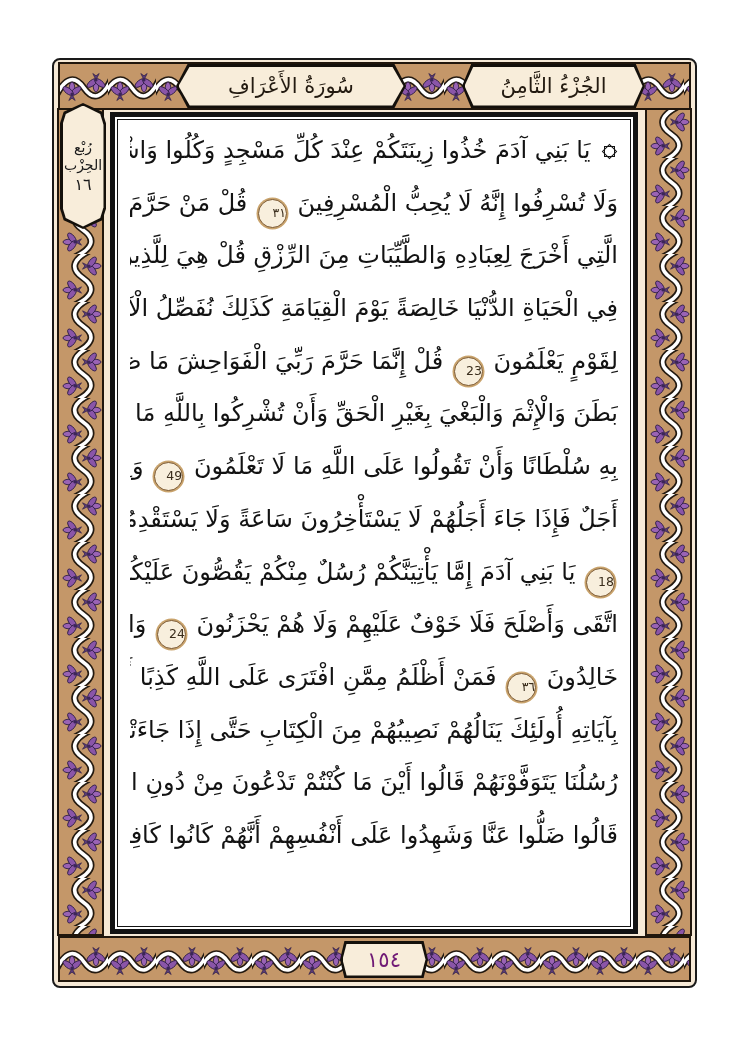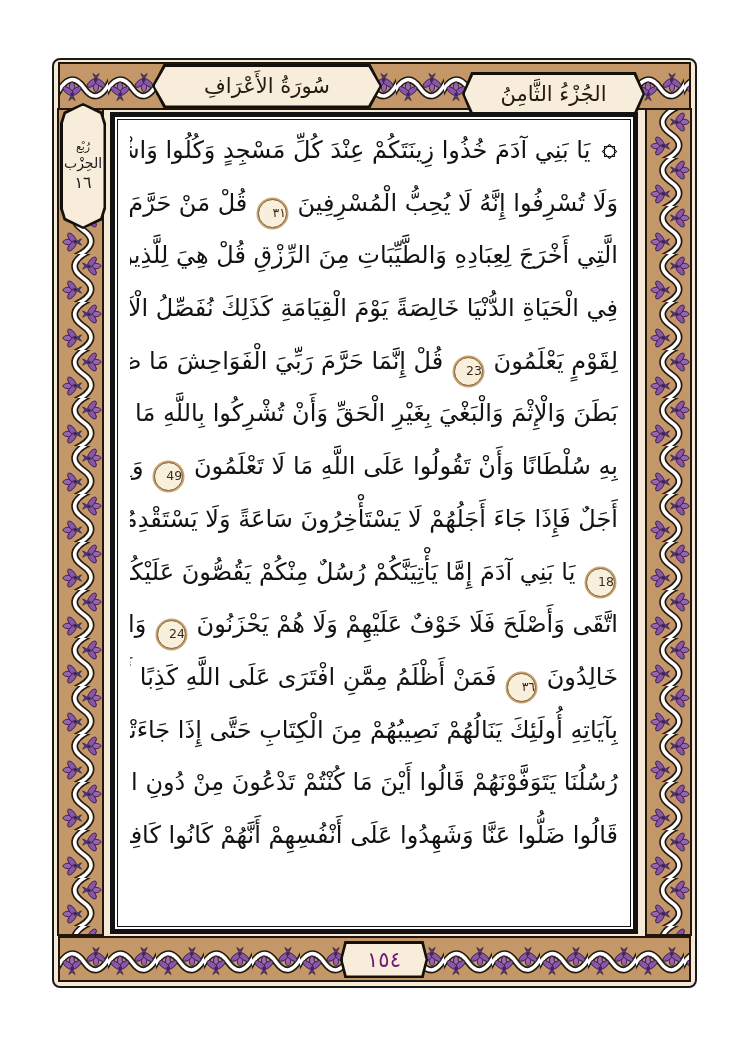--- a/index.html
+++ b/index.html
@@ -17,34 +17,34 @@
   .band-left{left:57px;top:108px;width:47px;height:828px;}
   .band-right{left:645px;top:108px;width:47px;height:828px;}
   .band svg{display:block;width:100%;height:100%;}
 
   
   .cartouche{position:absolute;background:#14100b;
              clip-path:polygon(5% 0,95% 0,100% 50%,95% 100%,5% 100%,0 50%);}
   .cartouche-in{position:absolute;inset:2.5px;background:#f8edda;
              clip-path:polygon(5% 0,95% 0,100% 50%,95% 100%,5% 100%,0 50%);
              display:flex;align-items:center;justify-content:center;}
-  .cart-surah{left:152px;top:64px;width:230px;height:44px;}
-  .cart-juz{left:462px;top:72px;width:183px;height:44px;}
+  .cart-surah{left:176px;top:64px;width:230px;height:44px;}
+  .cart-juz{left:462px;top:64px;width:183px;height:44px;}
   .cart-label{font-size:21px;color:#231a10;direction:rtl;white-space:nowrap;}
   .cart-footer{left:340px;top:941px;width:88px;height:37px;}
   .pagenum{font-size:21px;color:#701a75;letter-spacing:2px;}
 
   
   .marker{position:absolute;left:60px;top:103px;width:46px;height:126px;background:#14100b;
           clip-path:polygon(50% 0,92% 7%,100% 16%,100% 84%,92% 93%,50% 100%,8% 93%,0 84%,0 16%,8% 7%);}
   .marker-in{position:absolute;inset:2.5px;background:#f8edda;
           clip-path:polygon(50% 0,92% 7%,100% 16%,100% 84%,92% 93%,50% 100%,8% 93%,0 84%,0 16%,8% 7%);
           display:flex;flex-direction:column;align-items:center;justify-content:center;gap:2px;
           direction:rtl;color:#1a1a1a;}
-  .marker-in .m1{font-size:11px;}
+  .marker-in .m1{font-size:14px;}
   .marker-in .m2{font-size:14px;}
   .marker-in .m3{font-size:16px;}
 
   
   .text-box{position:absolute;left:110px;top:112px;width:528px;height:822px;
             box-sizing:border-box;background:#ffffff;border:5px solid #131313;}
   .text-box-in{position:absolute;inset:2px;border:1.5px solid #131313;}
   .lines{position:absolute;inset:4px 12px;direction:rtl;overflow:hidden;}
   .qline{height:52.7px;line-height:52.7px;font-size:24px;color:#131313;
          text-align:justify;text-align-last:justify;text-justify:inter-word;white-space:nowrap;}

